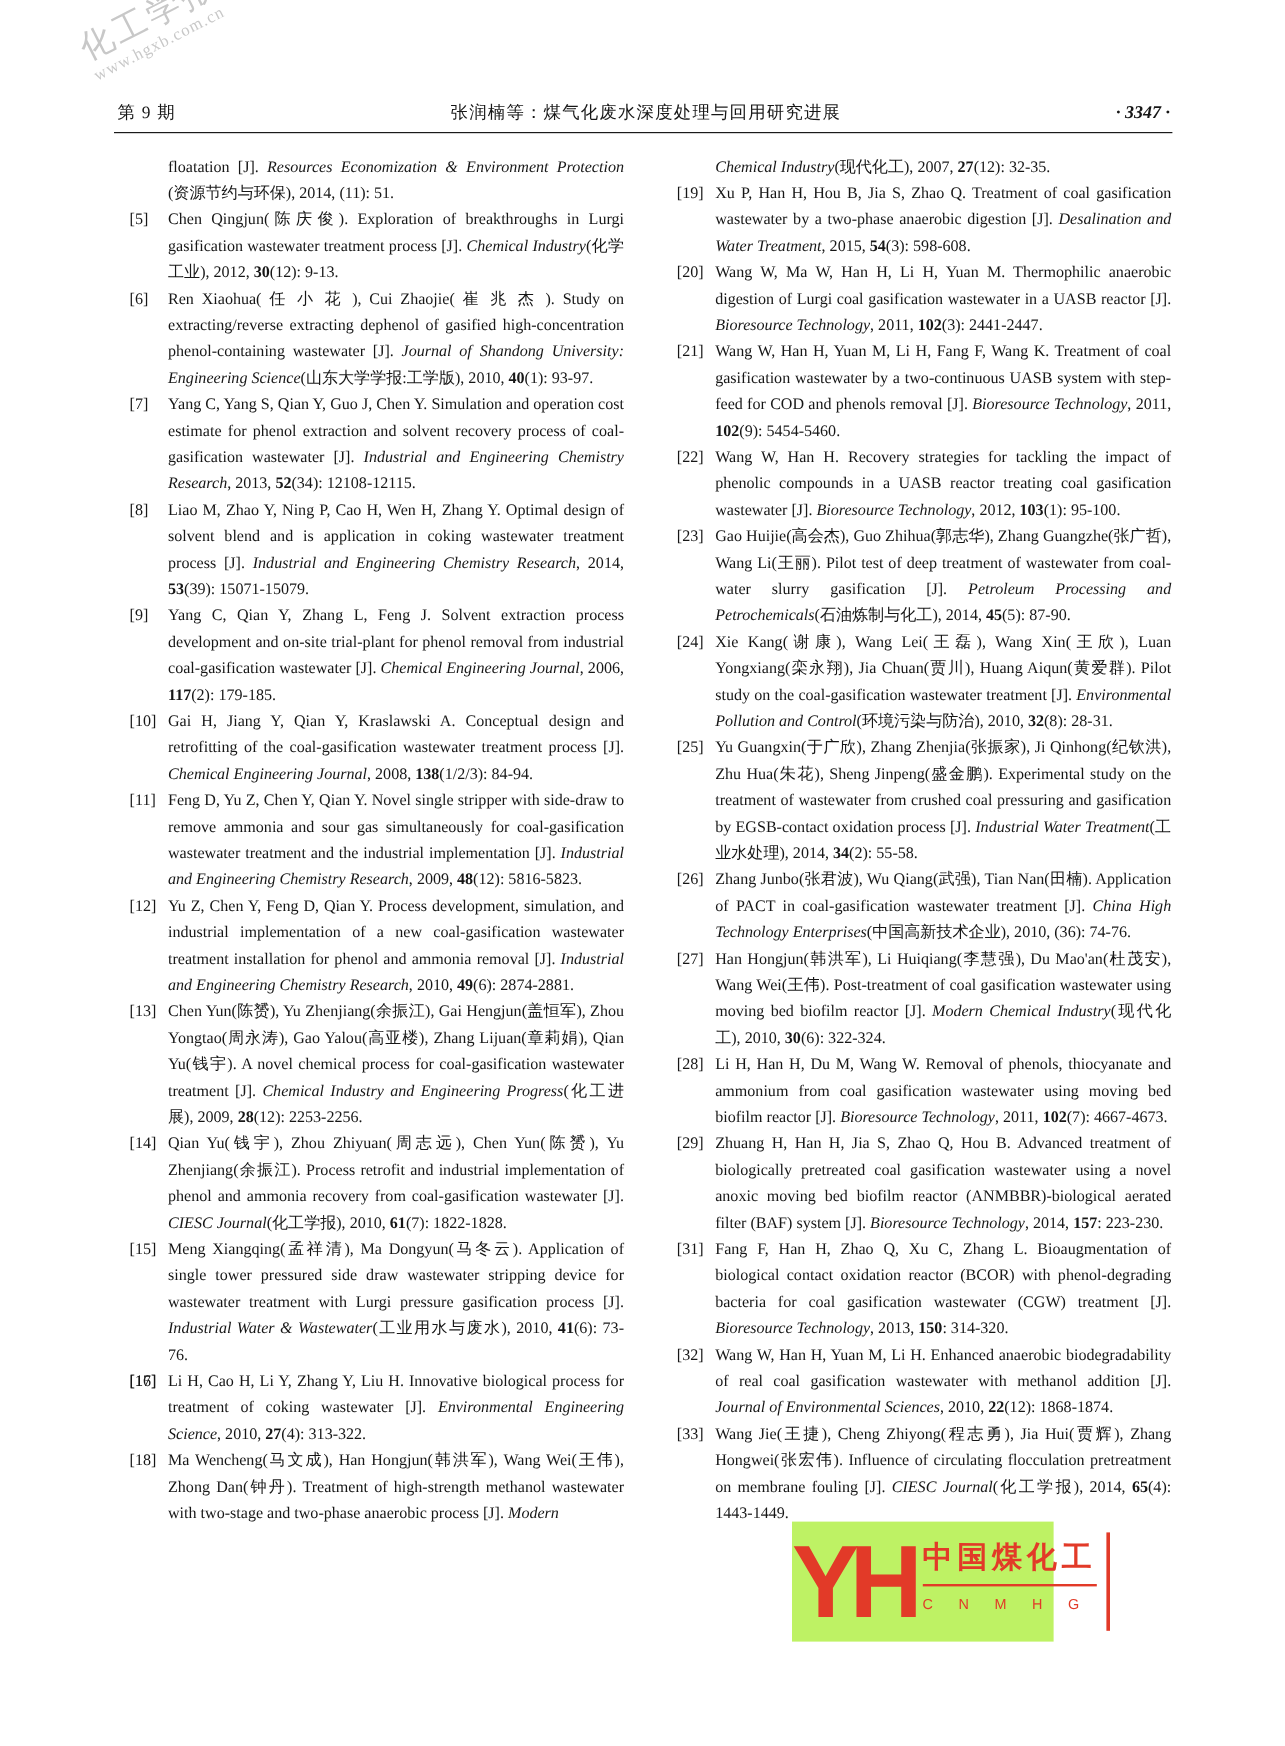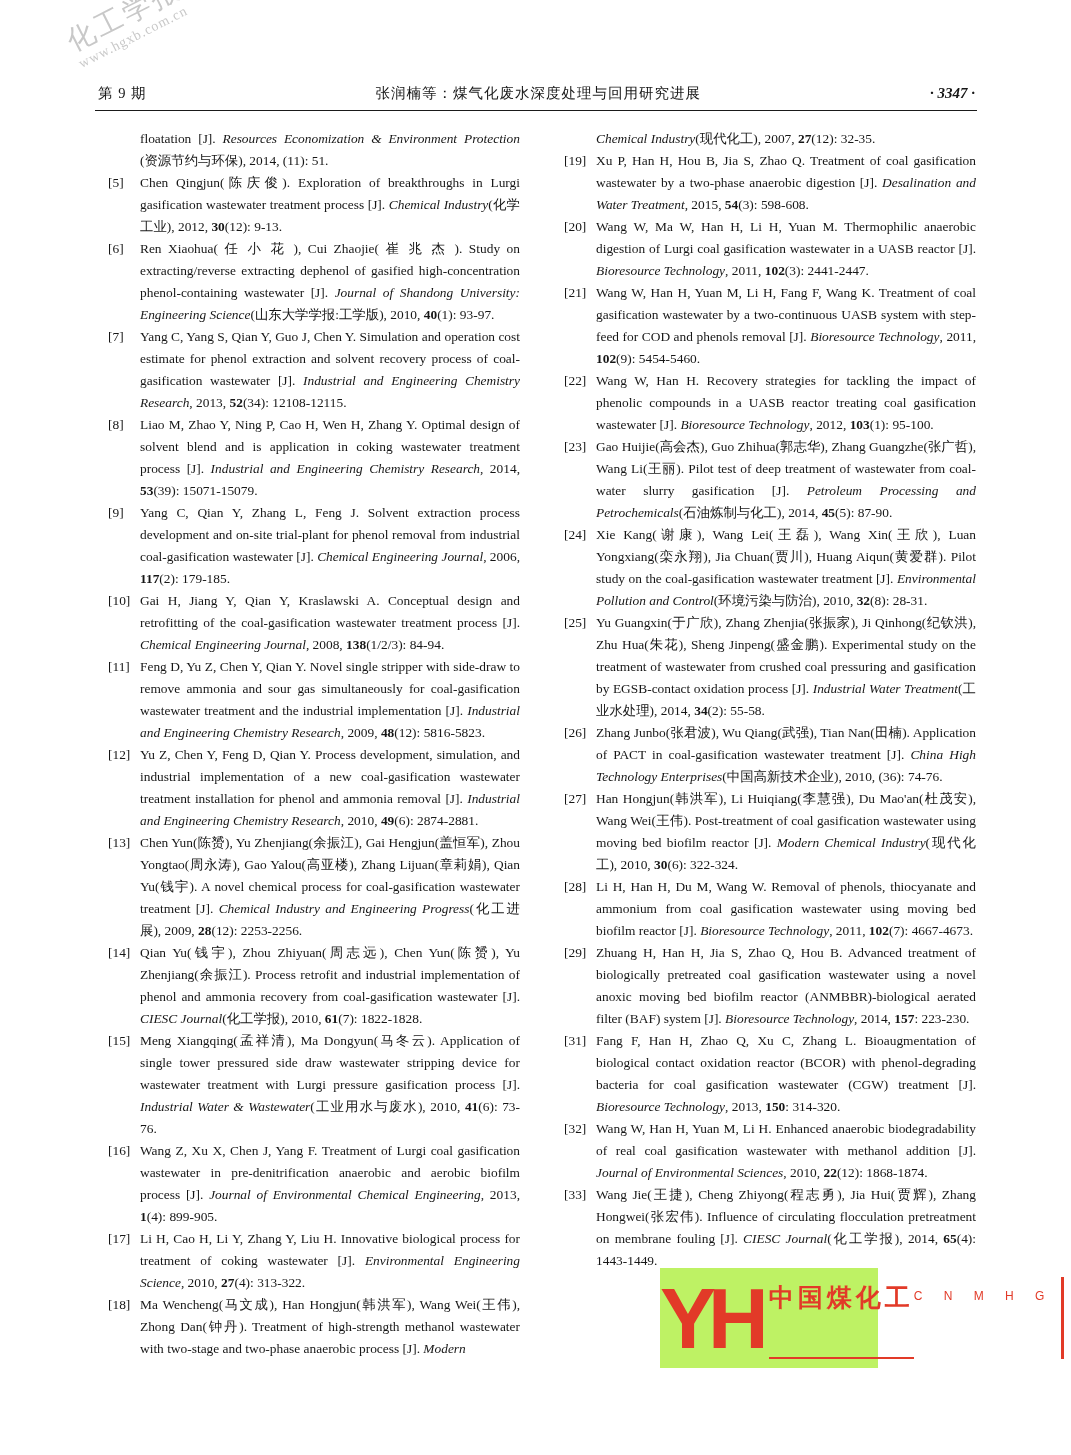--- a/index.html
+++ b/index.html
@@ -56,21 +56,21 @@
     background:#bef264; display:flex; align-items:center;
   }
   .cnmhg .mono {
     font-family:"Liberation Sans","DejaVu Sans",sans-serif;
     font-weight:bold; font-size:84px; line-height:86px;
     color:#e23a28; letter-spacing:-8px; transform:scaleY(1.02);
   }
   .cnmhg .right {
     margin-left:8px; padding-right:8px; padding-top:4px;
     border-right:3px solid #e23a28; height:78px;
-    display:flex; flex-direction:row; justify-content:flex-start;
+    display:flex; flex-direction:column; justify-content:flex-start;
   }
   .cnmhg .cn {
     font-size:25px; color:#e23a28; letter-spacing:4px; white-space:nowrap;
     border-bottom:2.5px solid #e23a28; padding-bottom:6px;
     font-family:"Liberation Sans","DejaVu Sans",sans-serif; font-weight:bold;
   }
   .cnmhg .en {
     font-size:12px; color:#e23a28; letter-spacing:9px; margin-top:8px;
     font-family:Liberation Sans, sans-serif; white-space:nowrap;
   }
@@ -99,21 +99,21 @@
         <div class="ref-item"><span class="ref-num">[6]</span><span class="ref-text">Ren Xiaohua( 任 小 花 ), Cui Zhaojie( 崔 兆 杰 ). Study on extracting/reverse extracting dephenol of gasified high-concentration phenol-containing wastewater [J]. <i>Journal of Shandong University: Engineering Science</i>(山东大学学报:工学版), 2010, <b>40</b>(1): 93-97.</span></div>
         <div class="ref-item"><span class="ref-num">[7]</span><span class="ref-text">Yang C, Yang S, Qian Y, Guo J, Chen Y. Simulation and operation cost estimate for phenol extraction and solvent recovery process of coal-gasification wastewater [J]. <i>Industrial and Engineering Chemistry Research</i>, 2013, <b>52</b>(34): 12108-12115.</span></div>
         <div class="ref-item"><span class="ref-num">[8]</span><span class="ref-text">Liao M, Zhao Y, Ning P, Cao H, Wen H, Zhang Y. Optimal design of solvent blend and is application in coking wastewater treatment process [J]. <i>Industrial and Engineering Chemistry Research</i>, 2014, <b>53</b>(39): 15071-15079.</span></div>
         <div class="ref-item"><span class="ref-num">[9]</span><span class="ref-text">Yang C, Qian Y, Zhang L, Feng J. Solvent extraction process development and on-site trial-plant for phenol removal from industrial coal-gasification wastewater [J]. <i>Chemical Engineering Journal</i>, 2006, <b>117</b>(2): 179-185.</span></div>
         <div class="ref-item"><span class="ref-num">[10]</span><span class="ref-text">Gai H, Jiang Y, Qian Y, Kraslawski A. Conceptual design and retrofitting of the coal-gasification wastewater treatment process [J]. <i>Chemical Engineering Journal</i>, 2008, <b>138</b>(1/2/3): 84-94.</span></div>
         <div class="ref-item"><span class="ref-num">[11]</span><span class="ref-text">Feng D, Yu Z, Chen Y, Qian Y. Novel single stripper with side-draw to remove ammonia and sour gas simultaneously for coal-gasification wastewater treatment and the industrial implementation [J]. <i>Industrial and Engineering Chemistry Research</i>, 2009, <b>48</b>(12): 5816-5823.</span></div>
         <div class="ref-item"><span class="ref-num">[12]</span><span class="ref-text">Yu Z, Chen Y, Feng D, Qian Y. Process development, simulation, and industrial implementation of a new coal-gasification wastewater treatment installation for phenol and ammonia removal [J]. <i>Industrial and Engineering Chemistry Research</i>, 2010, <b>49</b>(6): 2874-2881.</span></div>
         <div class="ref-item"><span class="ref-num">[13]</span><span class="ref-text">Chen Yun(陈赟), Yu Zhenjiang(余振江), Gai Hengjun(盖恒军), Zhou Yongtao(周永涛), Gao Yalou(高亚楼), Zhang Lijuan(章莉娟), Qian Yu(钱宇). A novel chemical process for coal-gasification wastewater treatment [J]. <i>Chemical Industry and Engineering Progress</i>(化工进展), 2009, <b>28</b>(12): 2253-2256.</span></div>
         <div class="ref-item"><span class="ref-num">[14]</span><span class="ref-text">Qian Yu(钱宇), Zhou Zhiyuan(周志远), Chen Yun(陈赟), Yu Zhenjiang(余振江). Process retrofit and industrial implementation of phenol and ammonia recovery from coal-gasification wastewater [J]. <i>CIESC Journal</i>(化工学报), 2010, <b>61</b>(7): 1822-1828.</span></div>
         <div class="ref-item"><span class="ref-num">[15]</span><span class="ref-text">Meng Xiangqing(孟祥清), Ma Dongyun(马冬云). Application of single tower pressured side draw wastewater stripping device for wastewater treatment with Lurgi pressure gasification process [J]. <i>Industrial Water &amp; Wastewater</i>(工业用水与废水), 2010, <b>41</b>(6): 73-76.</span></div>
-        <div class="ref-item"><span class="ref-num">[16]</span><span class="ref-text">Wang Z, Xu X, Chen J, Yang F. Treatment of Lurgi coal gasification wastewater in pre-denitrification anaerobic and aerobic biofilm process [J]. <i>Journal of Environmental Chemical Engineering</i>, 2013, <b>1</b>(4): 899-905.</span></div>
+        <div class="ref-item"><span class="ref-num">[16]</span></div>
         <div class="ref-item"><span class="ref-num">[17]</span><span class="ref-text">Li H, Cao H, Li Y, Zhang Y, Liu H. Innovative biological process for treatment of coking wastewater [J]. <i>Environmental Engineering Science</i>, 2010, <b>27</b>(4): 313-322.</span></div>
         <div class="ref-item"><span class="ref-num">[18]</span><span class="ref-text">Ma Wencheng(马文成), Han Hongjun(韩洪军), Wang Wei(王伟), Zhong Dan(钟丹). Treatment of high-strength methanol wastewater with two-stage and two-phase anaerobic process [J]. <i>Modern</i></span></div>
       </div>
     <div class="col">
         <div class="ref-item"><span class="ref-num"></span><span class="ref-text"><i>Chemical Industry</i>(现代化工), 2007, <b>27</b>(12): 32-35.</span></div>
         <div class="ref-item"><span class="ref-num">[19]</span><span class="ref-text">Xu P, Han H, Hou B, Jia S, Zhao Q. Treatment of coal gasification wastewater by a two-phase anaerobic digestion [J]. <i>Desalination and Water Treatment</i>, 2015, <b>54</b>(3): 598-608.</span></div>
         <div class="ref-item"><span class="ref-num">[20]</span><span class="ref-text">Wang W, Ma W, Han H, Li H, Yuan M. Thermophilic anaerobic digestion of Lurgi coal gasification wastewater in a UASB reactor [J]. <i>Bioresource Technology</i>, 2011, <b>102</b>(3): 2441-2447.</span></div>
         <div class="ref-item"><span class="ref-num">[21]</span><span class="ref-text">Wang W, Han H, Yuan M, Li H, Fang F, Wang K. Treatment of coal gasification wastewater by a two-continuous UASB system with step-feed for COD and phenols removal [J]. <i>Bioresource Technology</i>, 2011, <b>102</b>(9): 5454-5460.</span></div>
         <div class="ref-item"><span class="ref-num">[22]</span><span class="ref-text">Wang W, Han H. Recovery strategies for tackling the impact of phenolic compounds in a UASB reactor treating coal gasification wastewater [J]. <i>Bioresource Technology</i>, 2012, <b>103</b>(1): 95-100.</span></div>
         <div class="ref-item"><span class="ref-num">[23]</span><span class="ref-text">Gao Huijie(高会杰), Guo Zhihua(郭志华), Zhang Guangzhe(张广哲), Wang Li(王丽). Pilot test of deep treatment of wastewater from coal-water slurry gasification [J]. <i>Petroleum Processing and Petrochemicals</i>(石油炼制与化工), 2014, <b>45</b>(5): 87-90.</span></div>

